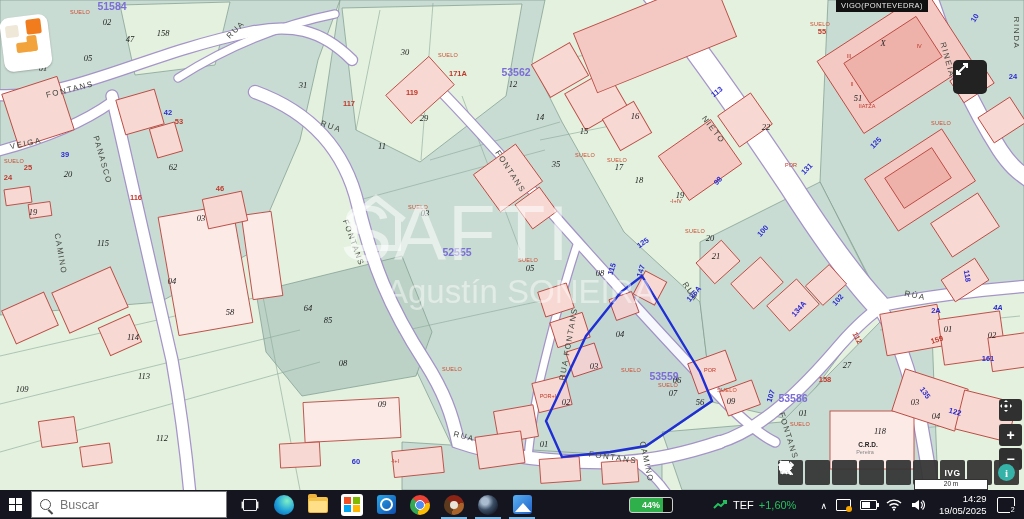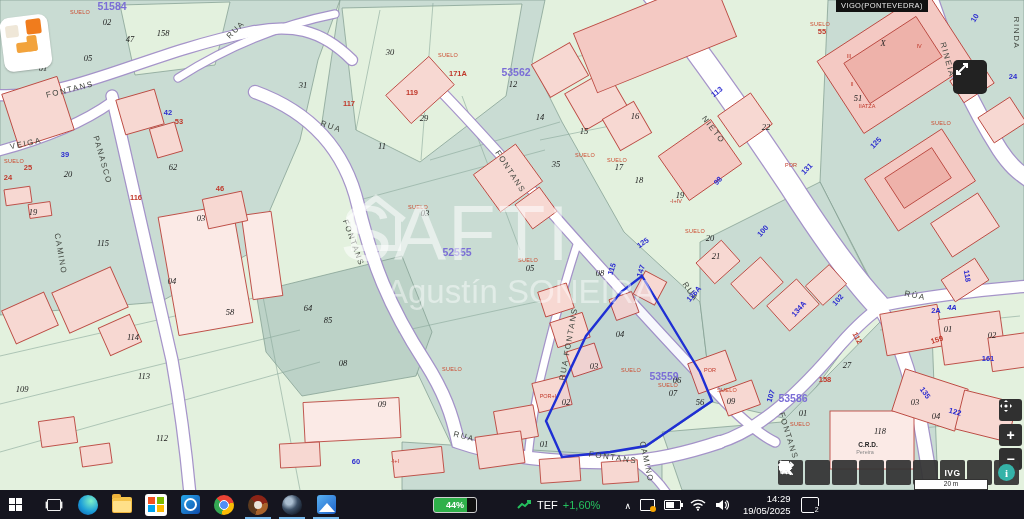--- a/index.html
+++ b/index.html
@@ -250,21 +250,21 @@
         <div class="lb num" style="left: 540px; top: 117px;">14</div>
         <div class="lb num" style="left: 584px; top: 131px;">15</div>
         <div class="lb num" style="left: 635px; top: 116px;">16</div>
         <div class="lb num" style="left: 619px; top: 167px;">17</div>
         <div class="lb num" style="left: 639px; top: 180px;">18</div>
         <div class="lb num" style="left: 556px; top: 164px;">35</div>
         <div class="lb num" style="left: 680px; top: 195px;">19</div>
         <div class="lb num" style="left: 710px; top: 238px;">20</div>
         <div class="lb num" style="left: 716px; top: 256px;">21</div>
         <div class="lb num" style="left: 766px; top: 127px;">22</div>
-        <div class="lb num" style="left: 390px; top: 52px; text-align: center;">30</div>
+        <div class="lb num" style="left: 405px; top: 52px; text-align: center;">30</div>
         <div class="lb num" style="left: 424px; top: 118px;">29</div>
         <div class="lb num" style="left: 173px; top: 167px;">62</div>
         <div class="lb num" style="left: 33px; top: 212px;">19</div>
         <div class="lb num" style="left: 68px; top: 174px;">20</div>
         <div class="lb num" style="left: 103px; top: 243px;">115</div>
         <div class="lb num" style="left: 201px; top: 218px;">03</div>
         <div class="lb num" style="left: 172px; top: 281px;">04</div>
         <div class="lb num" style="left: 133px; top: 337px;">114</div>
         <div class="lb num" style="left: 144px; top: 376px;">113</div>
         <div class="lb num" style="left: 162px; top: 438px;">112</div>
@@ -337,21 +337,21 @@
         <div class="lb blue" style="left: 876px; top: 143px; transform: translate(-50%, -50%) rotate(-45deg);">125</div>
         <div class="lb blue" style="left: 807px; top: 169px; transform: translate(-50%, -50%) rotate(-45deg);">131</div>
         <div class="lb blue" style="left: 643px; top: 243px; transform: translate(-50%, -50%) rotate(-35deg);">125</div>
         <div class="lb blue" style="left: 641px; top: 271px; transform: translate(-50%, -50%) rotate(-72deg);">147</div>
         <div class="lb blue" style="left: 612px; top: 269px; transform: translate(-50%, -50%) rotate(-72deg);">115</div>
         <div class="lb blue" style="left: 694px; top: 294px; transform: translate(-50%, -50%) rotate(-48deg);">126A</div>
         <div class="lb blue" style="left: 799px; top: 309px; transform: translate(-50%, -50%) rotate(-48deg);">134A</div>
         <div class="lb blue" style="left: 838px; top: 300px; transform: translate(-50%, -50%) rotate(-48deg);">102</div>
         <div class="lb blue" style="left: 771px; top: 396px; transform: translate(-50%, -50%) rotate(-72deg);">107</div>
         <div class="lb blue" style="left: 936px; top: 311px;">2A</div>
-        <div class="lb blue" style="left: 952px; top: 308px; font-style: italic;">4A</div>
+        <div class="lb blue" style="left: 998px; top: 308px; font-style: italic;">4A</div>
         <div class="lb blue" style="left: 988px; top: 359px;">161</div>
         <div class="lb blue" style="left: 925px; top: 393px; transform: translate(-50%, -50%) rotate(55deg);">135</div>
         <div class="lb blue" style="left: 955px; top: 412px; transform: translate(-50%, -50%) rotate(15deg);">122</div>
         <div class="lb blue" style="left: 967px; top: 276px; transform: translate(-50%, -50%) rotate(80deg);">118</div>
         <div class="lb red" style="left: 857px; top: 338px; transform: translate(-50%, -50%) rotate(62deg);">112</div>
         <div class="lb blue" style="left: 356px; top: 462px;">60</div>
         <div class="lb blue" style="left: 975px; top: 18px; transform: translate(-50%, -50%) rotate(-60deg);">10</div>
         <div class="lb blue" style="left: 1013px; top: 77px;">24</div>
         <div class="lb blue" style="left: 65px; top: 155px;">39</div>
         <div class="lb blue" style="left: 168px; top: 113px;">42</div>
@@ -439,20 +439,24 @@
   </div>
 
   <div id="taskbar">
     <div id="start">
       <span class="wgrid">
           <span></span>
           <span></span>
           <span></span>
           <span></span>
         </span>
+    </div>
+    <div id="searchbox">
+      <span class="mag"></span>
+      <input type="text" placeholder="Buscar" style="">
     </div>
     <div id="taskview">
         <span class="tv"></span>
       </div>
     <div class="slot">
         <span class="ic edge"></span>
       </div>
     <div class="slot">
         <span class="folder"></span>
       </div>

